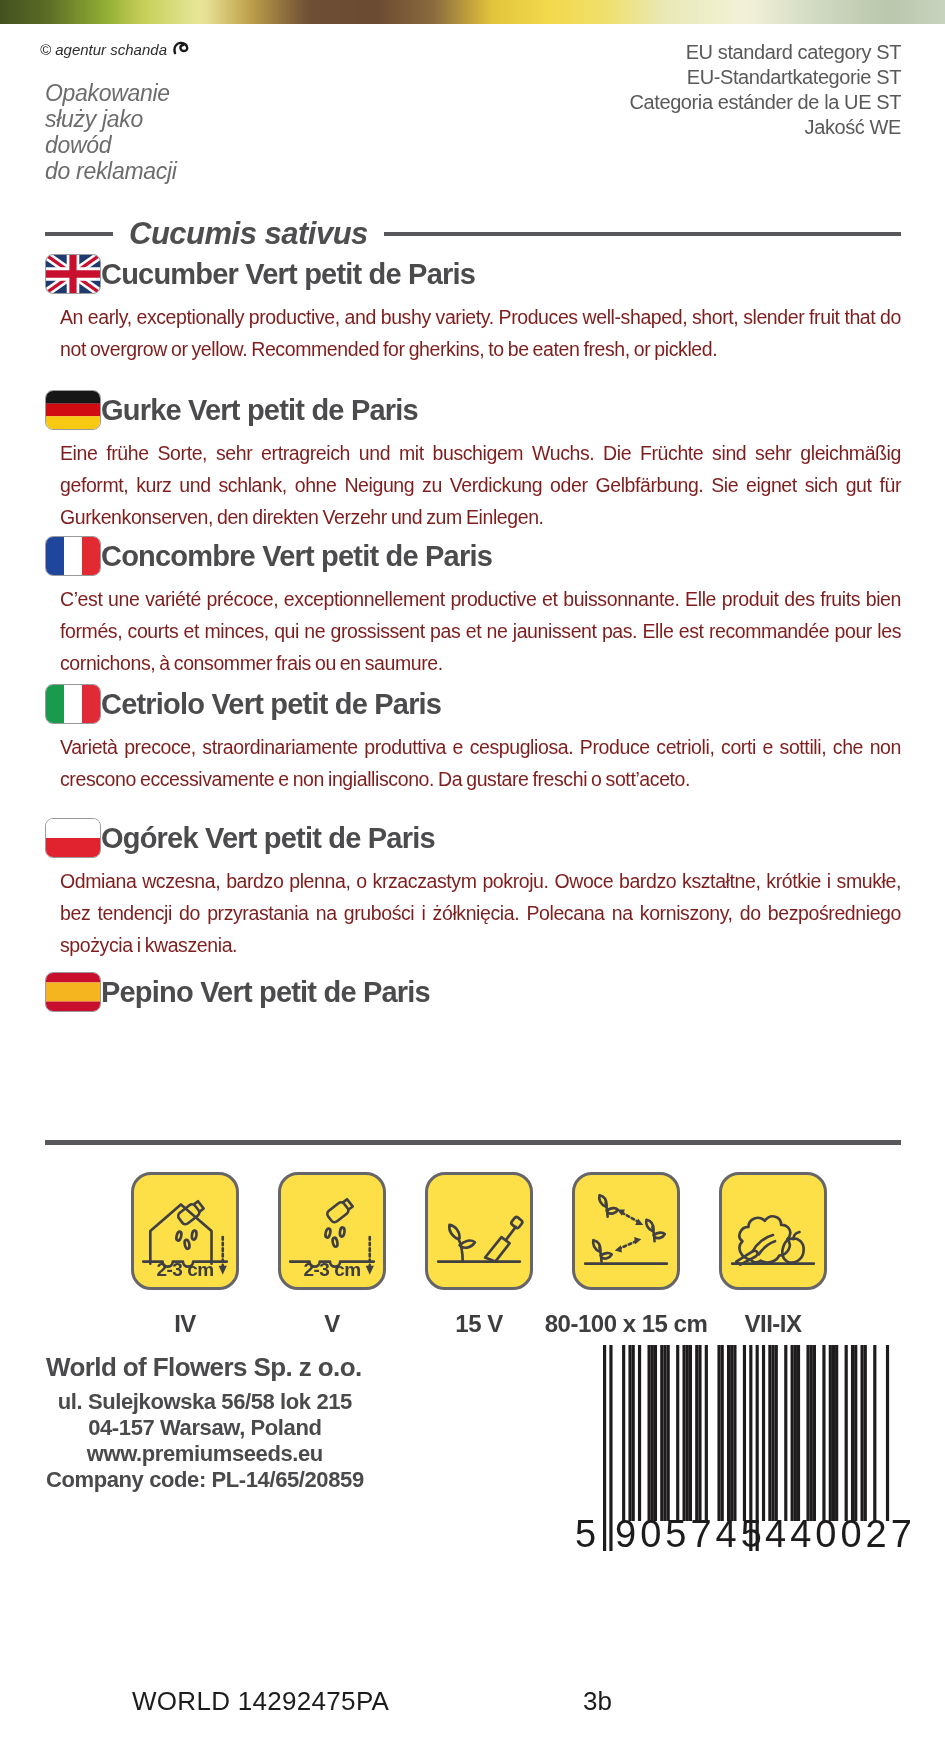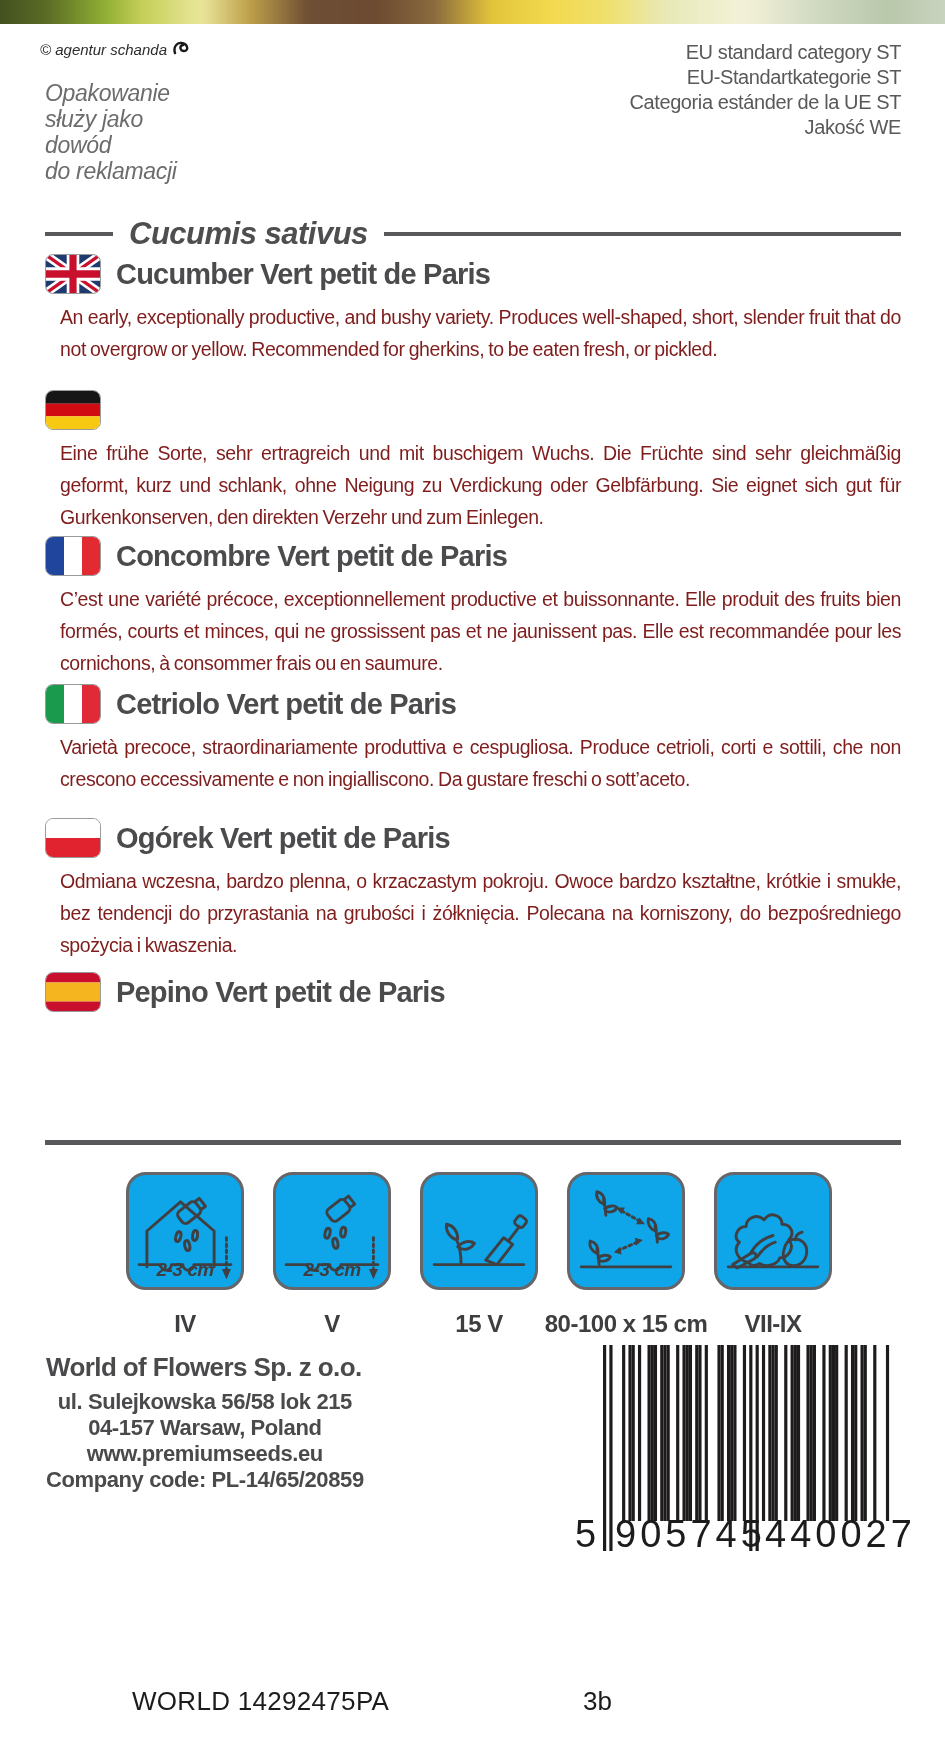--- a/index.html
+++ b/index.html
@@ -19,31 +19,31 @@
   .credit{position:absolute;left:40px;top:40px;font-size:15px;font-style:italic;color:#2c2c2c;display:flex;align-items:center;gap:6px;}
   .note{position:absolute;left:45px;top:80px;font-style:italic;font-size:23px;line-height:26px;color:#6c6c6e;letter-spacing:-0.3px;}
   .eu-block{position:absolute;right:44px;top:40px;text-align:right;font-size:20px;line-height:25px;color:#59595b;letter-spacing:-0.4px;}
   
   .species-row{position:absolute;left:45px;right:44px;top:216px;display:flex;align-items:center;gap:16px;}
   .rule-short{width:68px;height:4px;background:#58585a;flex:0 0 auto;}
   .rule-long{flex:1;height:4px;background:#58585a;}
   .species-title{font-style:italic;font-weight:bold;font-size:31px;color:#4e4e50;letter-spacing:-0.5px;white-space:nowrap;}
   
   .section{position:absolute;left:45px;right:44px;}
-  .section-head{display:flex;align-items:center;gap:15px;margin-bottom:7px;}
+  .section-head{display:flex;align-items:center;margin-bottom:7px;}
   .flag{width:54px;height:38px;border-radius:8px;border:1px solid #9b9b9b;overflow:hidden;flex:0 0 auto;background:#fff;}
   .flag svg{display:block;width:100%;height:100%;}
   .section-title{font-weight:bold;font-size:29px;color:#4b4b4d;letter-spacing:-0.8px;white-space:nowrap;}
   .section-body{font-size:19.5px;line-height:32px;color:#7f1d1d;text-align:justify;letter-spacing:-0.4px;word-spacing:-1px;hyphens:manual;margin-left:15px;}
   
   .divider{position:absolute;left:45px;right:44px;top:1140px;height:5px;background:#58585a;}
   
   .picto-row{position:absolute;left:126px;top:1172px;display:flex;gap:29px;}
   .picto{display:flex;flex-direction:column;align-items:center;width:118px;}
-  .picto-box{width:118px;height:118px;border:3px solid #66666a;border-radius:20px;box-sizing:border-box;position:relative;background:#0ea5e9;font-style:italic;}
+  .picto-box{width:108px;height:118px;border:3px solid #66666a;border-radius:20px;box-sizing:border-box;position:relative;background:#fde047;}
   .picto-box svg{position:absolute;inset:0;width:100%;height:100%;stroke:#404042;fill:none;stroke-width:2.6;stroke-linecap:round;stroke-linejoin:round;}
   .picto-depth{position:absolute;left:0;right:0;bottom:6px;text-align:center;font-size:19px;font-weight:bold;color:#3e3e40;letter-spacing:-0.5px;}
   .picto-caption{margin-top:20px;font-weight:bold;font-size:24px;color:#3e3e40;white-space:nowrap;letter-spacing:-0.5px;}
   
   .company{position:absolute;left:46px;top:1352px;color:#4a4a4c;}
   .company-name{font-weight:bold;font-size:26px;letter-spacing:-0.6px;margin-bottom:6px;}
   .company-line{font-weight:bold;font-size:22px;line-height:26px;letter-spacing:-0.4px;text-align:center;}
   .barcode{position:absolute;left:575px;top:1345px;width:332px;height:232px;}
   .barcode svg{position:absolute;left:28px;top:0;fill:#1d1b1c;}
   .bc-digit{position:absolute;top:168px;font-size:38px;color:#1d1b1c;letter-spacing:4px;font-weight:400;}
@@ -108,20 +108,21 @@
 
 <div class="section" style="top:390px;">
   <div class="section-head">
     <div class="flag">
       <svg viewBox="0 0 60 40" preserveAspectRatio="none">
         <rect width="60" height="13.4" y="0" fill="#161616"></rect>
         <rect width="60" height="13.4" y="13.3" fill="#d00c12"></rect>
         <rect width="60" height="13.4" y="26.6" fill="#f7c913"></rect>
       </svg>
     </div>
+    <div class="section-title">Gurke Vert petit de Paris</div>
   </div>
   <div class="section-body">Eine frühe Sorte, sehr ertragreich und mit buschigem Wuchs. Die Früchte sind sehr gleichmäßig geformt, kurz und schlank, ohne Neigung zu Verdickung oder Gelbfärbung. Sie eignet sich gut für Gurkenkonser­ven, den direkten Verzehr und zum Einlegen.</div>
 </div>
 
 <div class="section" style="top:536px;">
   <div class="section-head">
     <div class="flag">
       <svg viewBox="0 0 60 40" preserveAspectRatio="none">
         <rect width="20" height="40" x="0" fill="#20459c"></rect>
         <rect width="20" height="40" x="20" fill="#ffffff"></rect>

